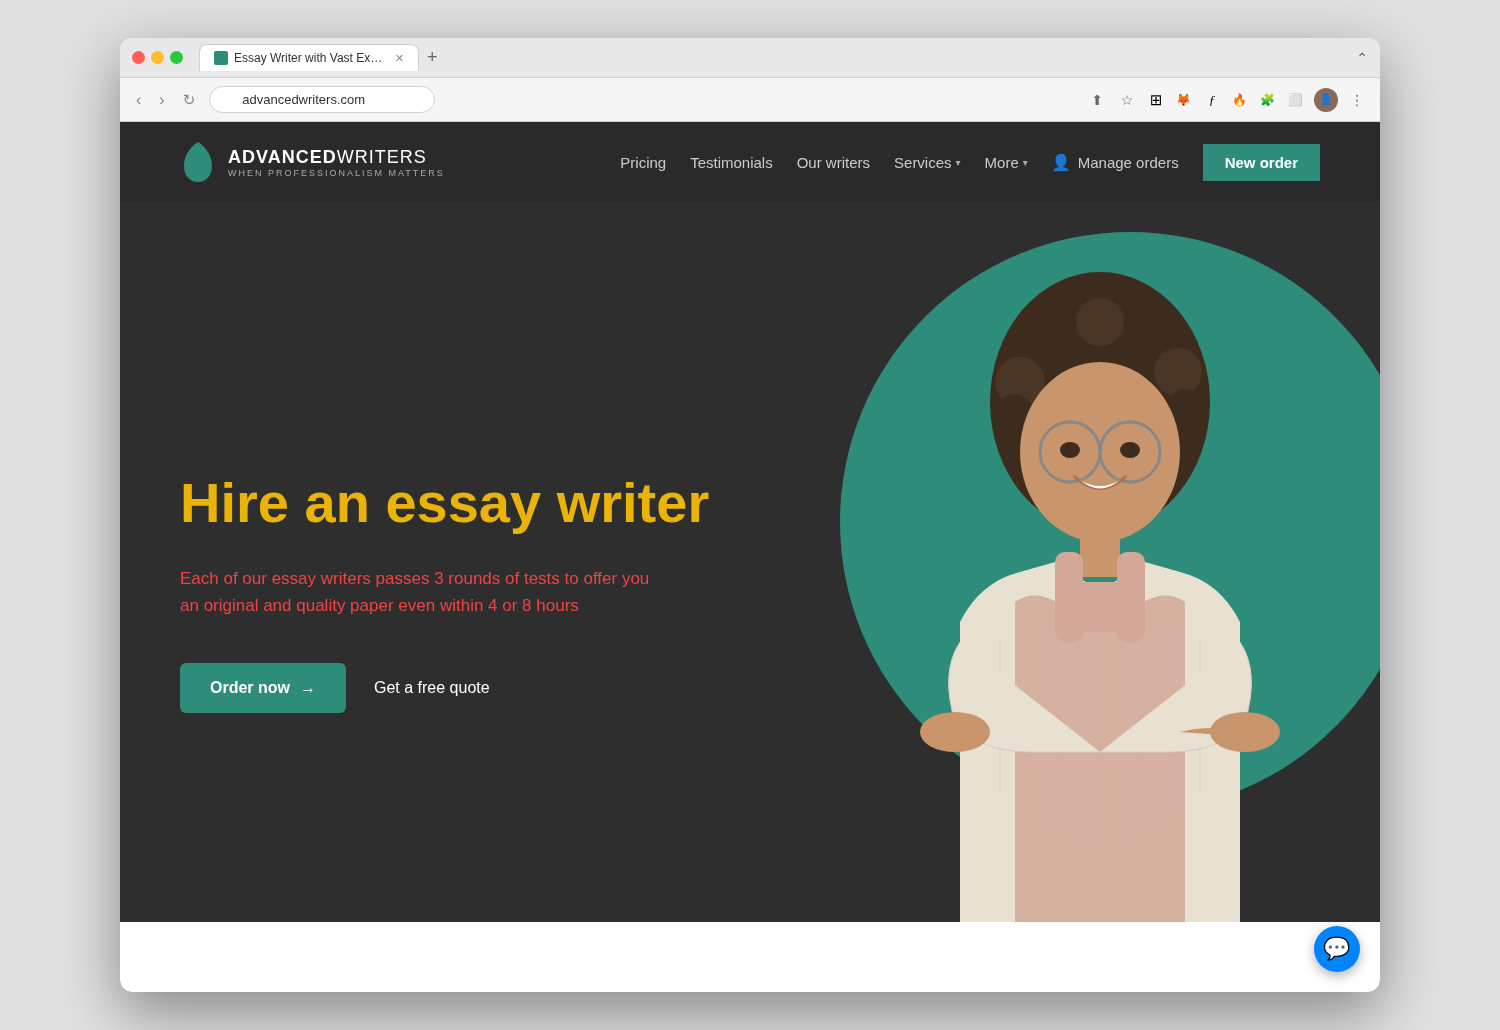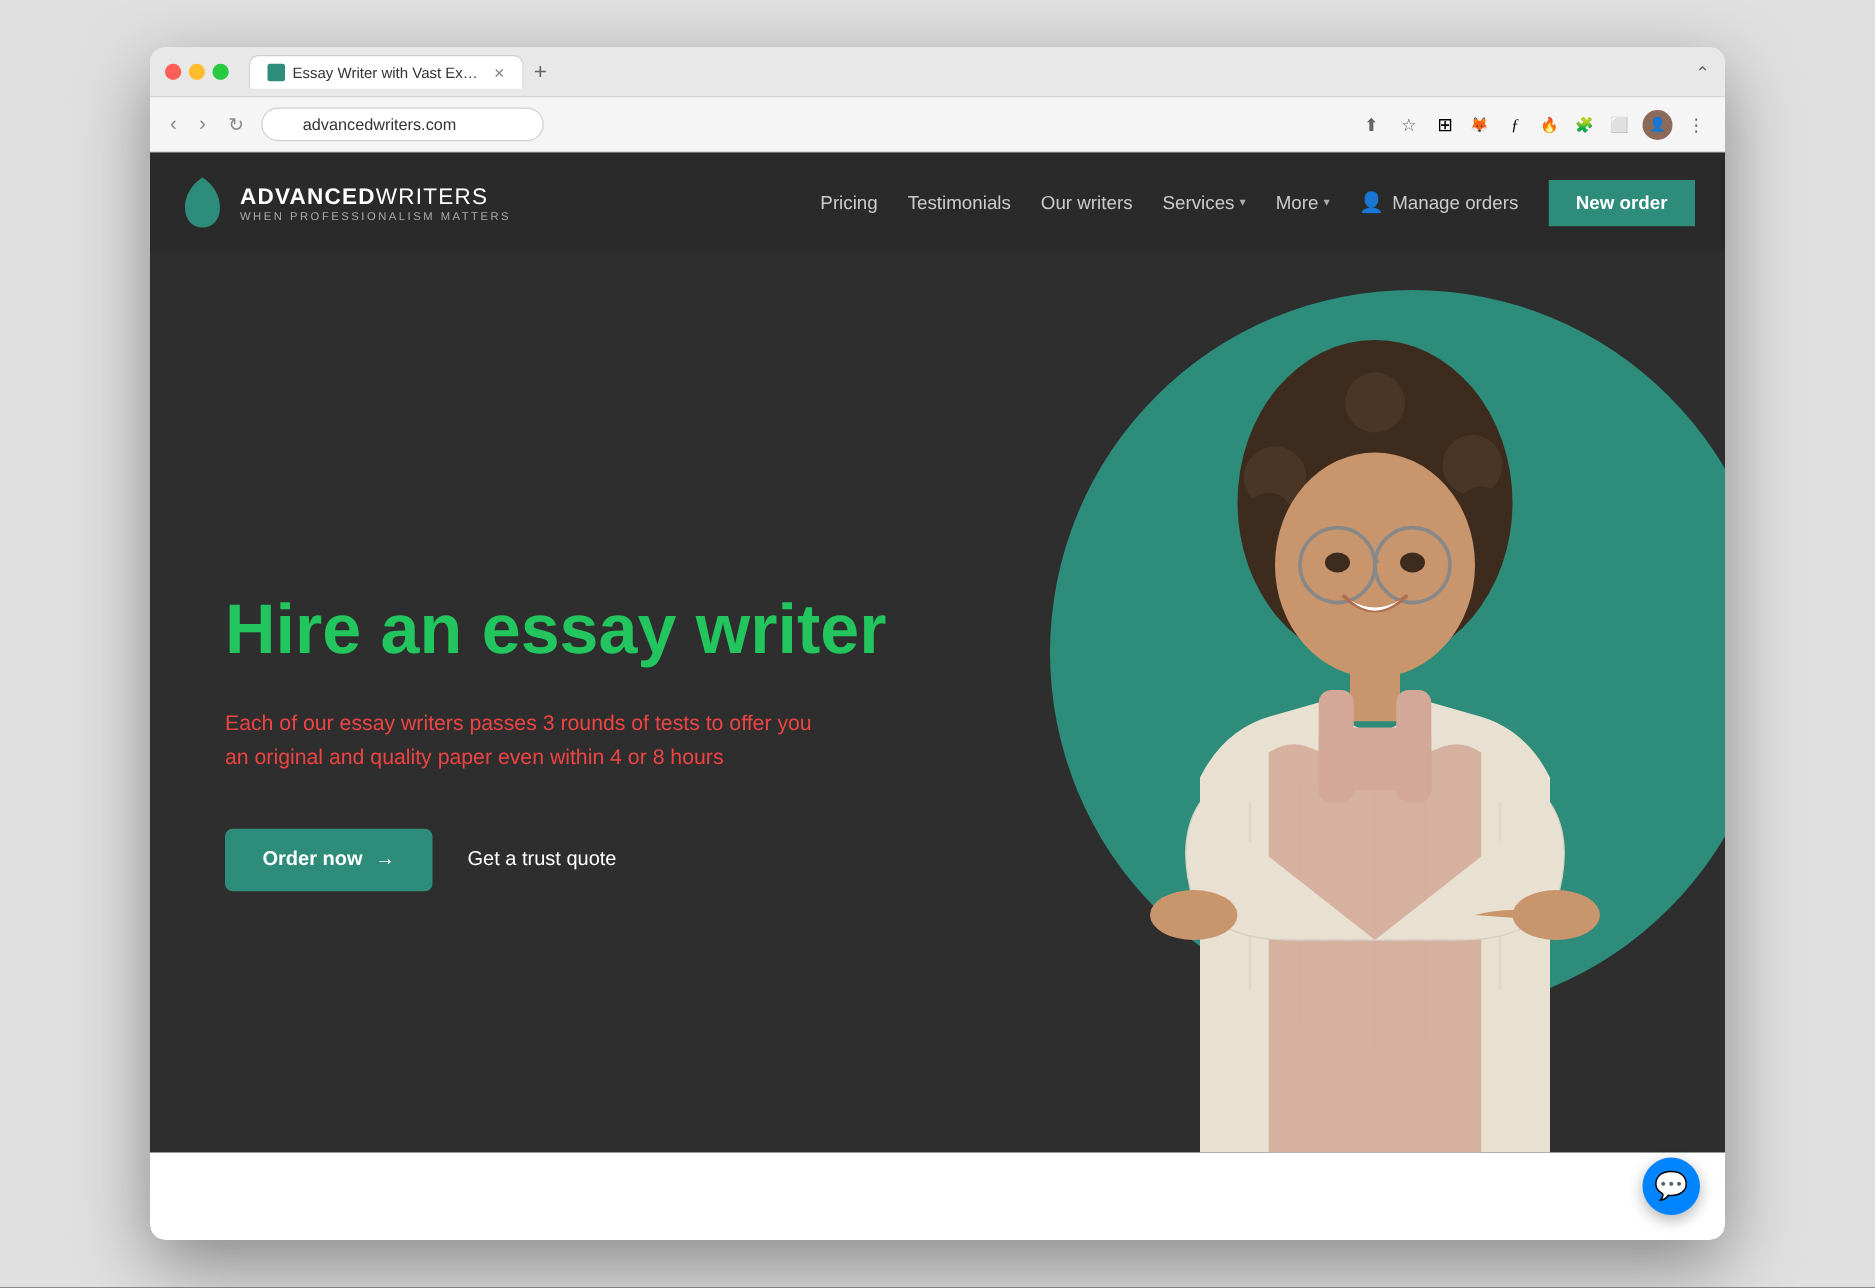--- a/index.html
+++ b/index.html
@@ -88,21 +88,21 @@
       background: #2e2e2e;
       min-height: 820px;
       position: relative;
       overflow: hidden;
     }
 
     
     .navbar {
       display: flex;
       align-items: center;
-      padding: 0 24px;
+      padding: 0 60px;
       height: 80px;
       background: #2a2a2a;
       position: relative;
       z-index: 10;
     }
     .logo-area { display: flex; align-items: center; gap: 12px; margin-right: auto; }
     .logo-leaf {
       width: 36px;
       height: 44px;
     }
@@ -142,21 +142,21 @@
     }
 
     .hero-content {
       flex: 0 0 55%;
       z-index: 2;
     }
 
     .hero-title {
       font-size: 56px;
       font-weight: 800;
-      color: #22c55e;
+      color: #eab308;
       line-height: 1.15;
       margin-bottom: 30px;
       max-width: 560px;
     }
 
     .hero-subtitle {
       font-size: 17px;
       color: #ef4444;
       line-height: 1.6;
       margin-bottom: 44px;
@@ -335,21 +335,21 @@
       <div class="hero-content">
         <h1 class="hero-title">
           <span>Hire an essay writer</span><br>
         </h1>
         <p class="hero-subtitle">Each of our essay writers passes 3 rounds of tests to offer you an original and quality paper even within 4 or 8 hours</p>
         <div class="hero-buttons">
           <button class="btn-order-now">
             <span>Order now</span>
             <span>→</span>
           </button>
-          <button class="btn-quote">Get a trust quote</button>
+          <button class="btn-quote">Get a free quote</button>
         </div>
       </div>
 
       <div class="hero-image-area">
         <div class="teal-circle"></div>
         <div class="person-silhouette">
 
           <svg class="person-svg" viewBox="0 0 480 680" xmlns="http://www.w3.org/2000/svg">
 
             <ellipse cx="240" cy="160" rx="110" ry="130" fill="#3d2c1e"></ellipse>

